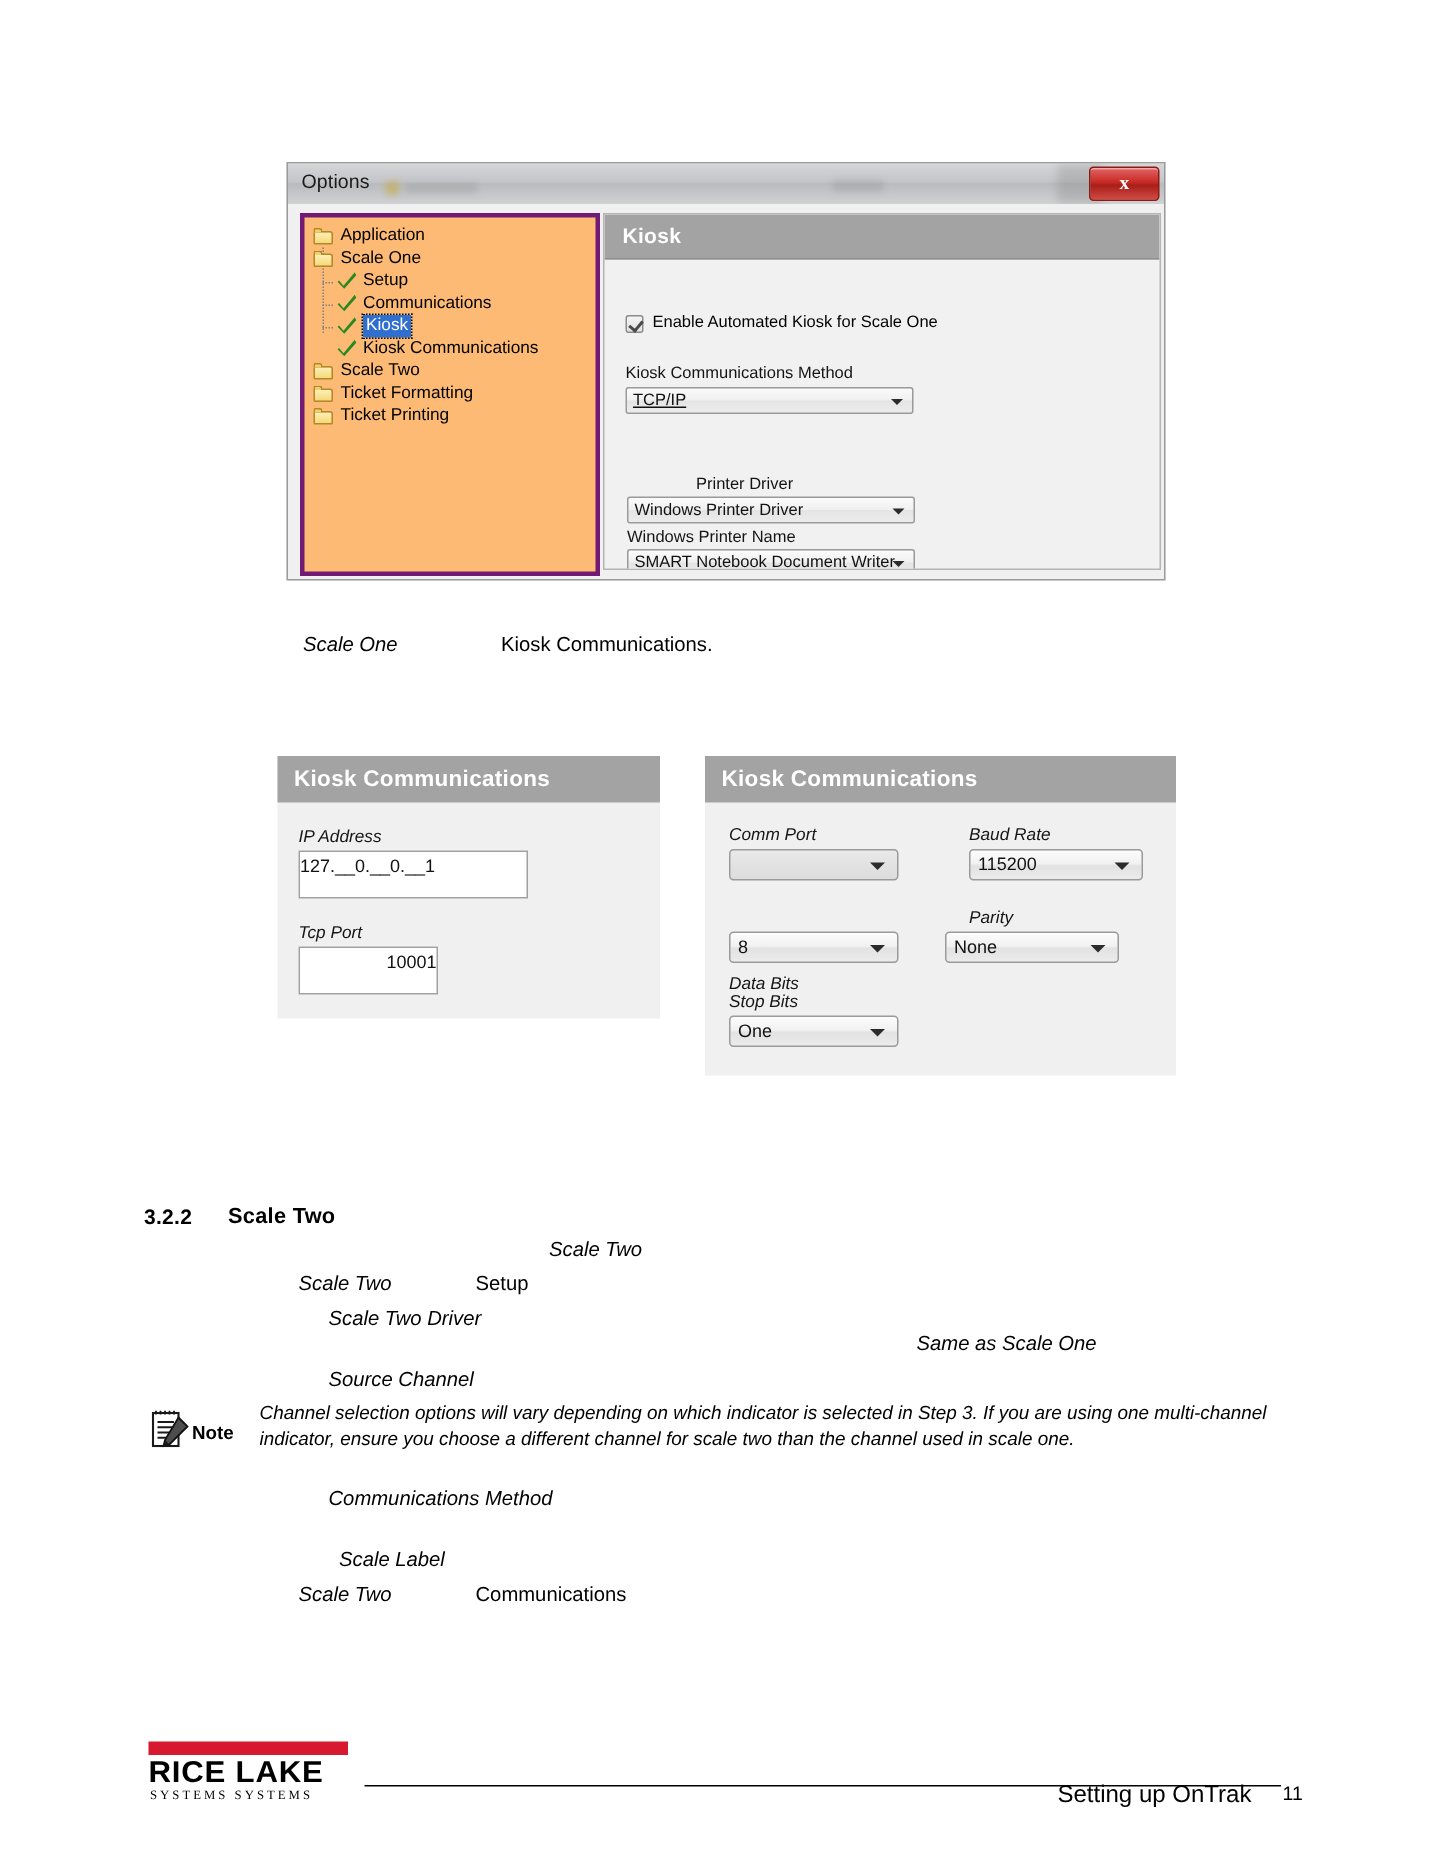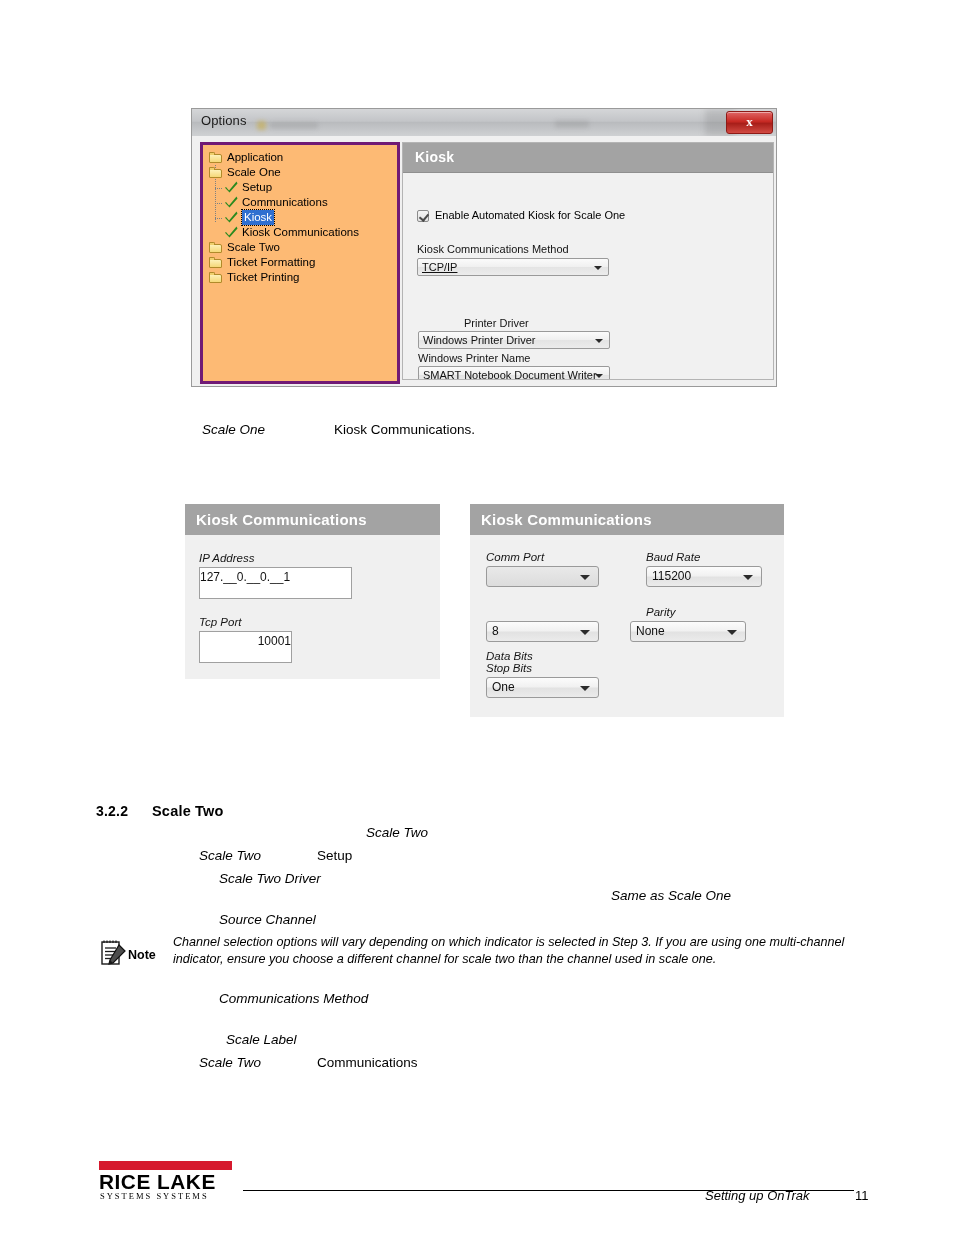--- a/index.html
+++ b/index.html
@@ -421,22 +421,21 @@
     left: 243px;
     top: 1190px;
     width: 611px;
     height: 0;
     border-top: 1.5px solid #000;
   }
   #footer-caption {
     position: absolute;
     left: 705px;
     top: 1188px;
-    font-size: 13px;
-    font-style: italic;
+    font-size: 16px;
   }
   #footer-page {
     position: absolute;
     left: 855px;
     top: 1188px;
     font-size: 13px;
   }
 </style>
 </head>
 <body>

